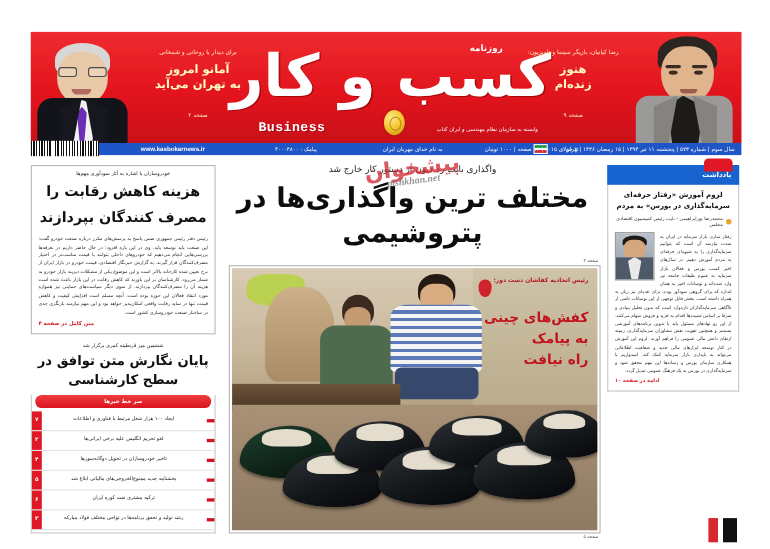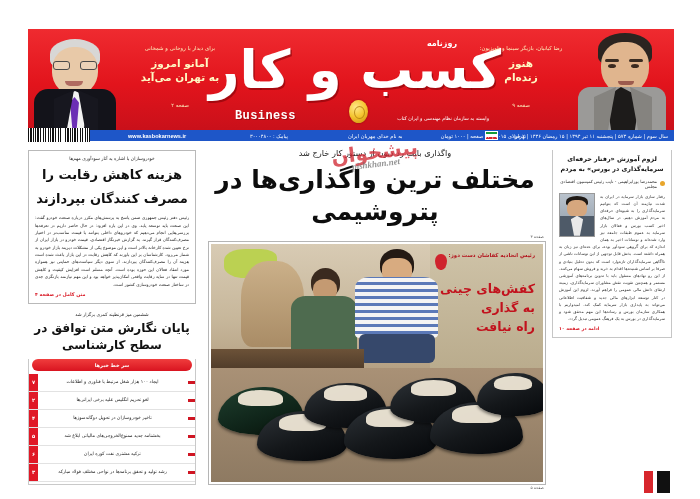--- a/index.html
+++ b/index.html
@@ -422,30 +422,34 @@
           </div>
         <div class="shoe" style="left:80%;top:54%;width:22%;height:18%;">
             <div class="tongue"></div>
           </div>
 
         <div class="blood"></div>
         <div class="callout">
           <div class="callout-kicker">رئیس اتحادیه کفاشان دست دوز:</div>
           <div class="callout-head">
             <span class="ln">کفش‌های چینی</span>
-            <span class="ln">به گذاری</span>
+            <span class="ln">به پیامک</span>
             <span class="ln">راه نیافت</span>
           </div>
         </div>
       </div>
     </div>
     <div class="ctr-caption">صفحه ۵</div>
   </div>
 
   <div class="col-right">
+    <div class="note-head">
+      <span class="note-tab"></span>
+      <span>یادداشت</span>
+    </div>
     <div class="note-box">
       <div class="note-title">لزوم آموزش «رفتار حرفه‌ای سرمایه‌گذاری در بورس» به مردم</div>
       <div class="note-author">
         <span class="note-authdot"></span>
         <span>محمدرضا پورابراهیمی - نایب رئیس کمیسیون اقتصادی مجلس</span>
       </div>
       <div class="note-photo">
         <div class="np-hair"></div>
         <div class="np-face"></div>
         <div class="np-suit"></div>

